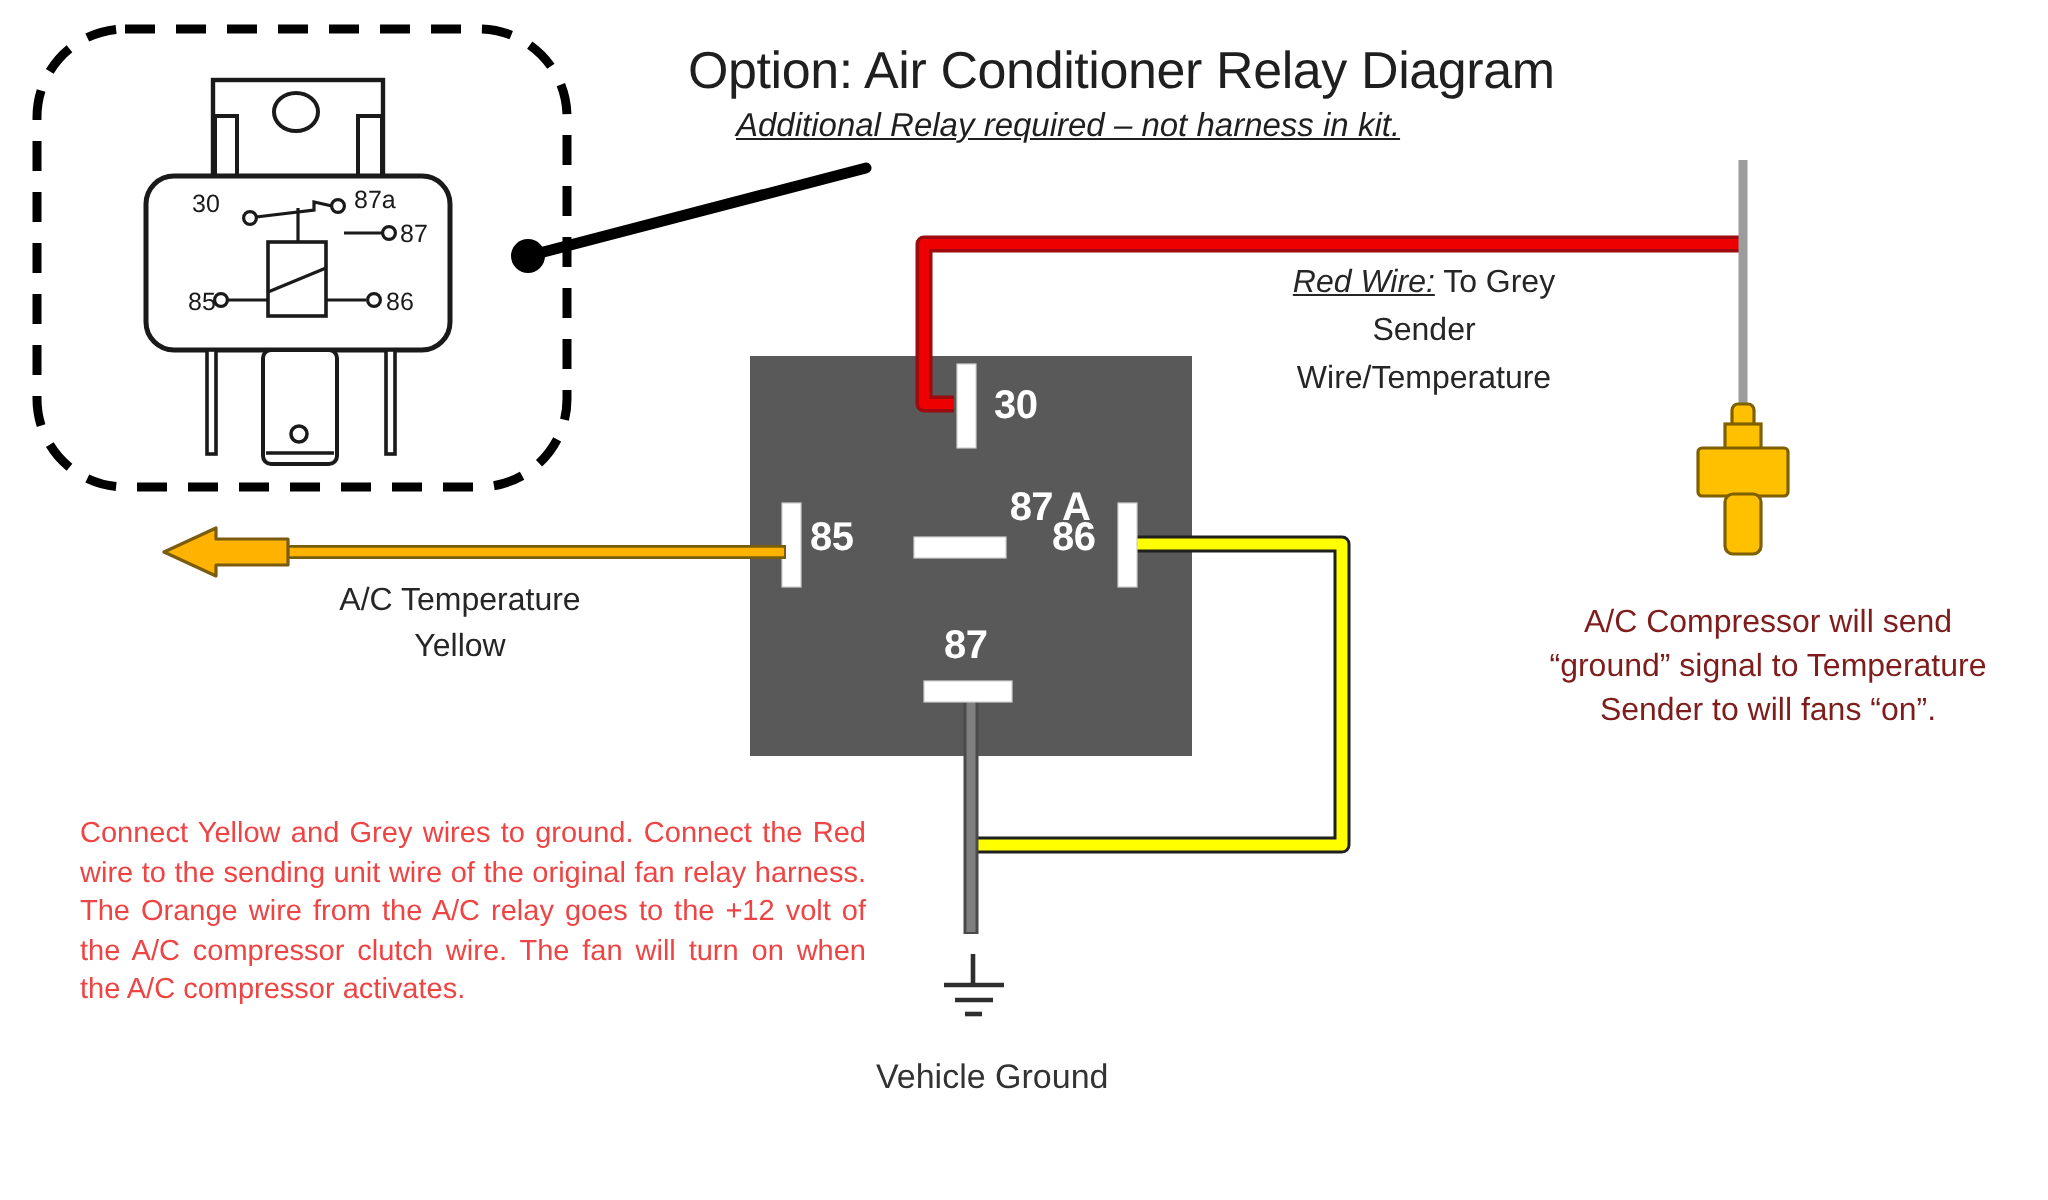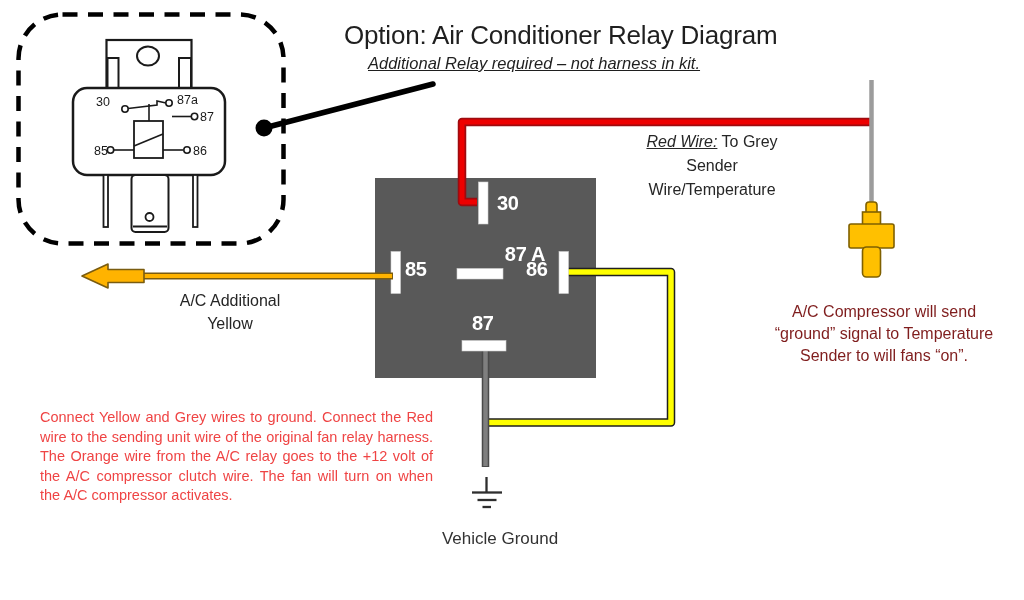--- a/index.html
+++ b/index.html
@@ -7,21 +7,21 @@
   .canvas{position:relative;width:1024px;height:600px;overflow:hidden;background:#fff;}
   .abs{position:absolute;}
   .title{left:296px;top:20px;font-size:26px;letter-spacing:-0.2px;color:#1f1f1f;white-space:nowrap;margin-left:48px;}
   .subtitle{left:368px;top:54px;font-size:16.5px;font-style:italic;text-decoration:underline;color:#1f1f1f;white-space:nowrap;}
   .lbl{font-size:16px;color:#262626;text-align:center;}
   .lead{font-style:italic;text-decoration:underline;}
   .red-label{left:610px;top:130px;width:204px;line-height:24px;}
   .orange-label{left:128px;top:289px;width:204px;line-height:23px;}
   .note{left:752px;top:301px;width:264px;line-height:22px;color:#7f1d1d;}
   .instructions{left:40px;top:408px;width:393px;font-size:14.5px;line-height:19.6px;text-align:justify;color:#ef4444;}
-  .ground-label{left:427px;top:529px;width:146px;text-align:center;font-size:17px;color:#333;}
+  .ground-label{left:438px;top:529px;width:146px;font-size:17px;color:#333;}
   .pin-label{position:absolute;color:#ffffff;font-weight:bold;font-size:20px;letter-spacing:-0.3px;white-space:nowrap;}
   svg text{font-family:"Liberation Sans",sans-serif;}
 </style>
 </head>
 <body>
 
 <div class="canvas">
 
   <svg class="abs" style="left:0;top:0" width="1024" height="600" viewBox="0 0 1024 600">
 
@@ -112,21 +112,21 @@
   <div class="pin-label" style="left:526px;top:258px;">86</div>
   <div class="pin-label" style="left:472px;top:312px;">87</div>
 
   <div class="abs lbl red-label">
     <div><span class="lead">Red Wire:</span><span> To Grey</span></div>
     <div>Sender</div>
     <div>Wire/Temperature</div>
   </div>
 
   <div class="abs lbl orange-label">
-    <div>A/C Additional</div>
+    <div>A/C Temperature</div>
     <div>Yellow</div>
   </div>
 
   <div class="abs lbl note">
     <div>A/C Compressor will send</div>
     <div>“ground” signal to Temperature</div>
     <div>Sender to will fans “on”.</div>
   </div>
 
   <div class="abs instructions">Connect Yellow and Grey wires to ground.  Connect the Red wire to the sending unit wire of the original fan relay harness.  The Orange wire from the A/C relay goes to the +12 volt of the A/C compressor clutch wire.  The fan will turn on when the A/C compressor activates.</div>

